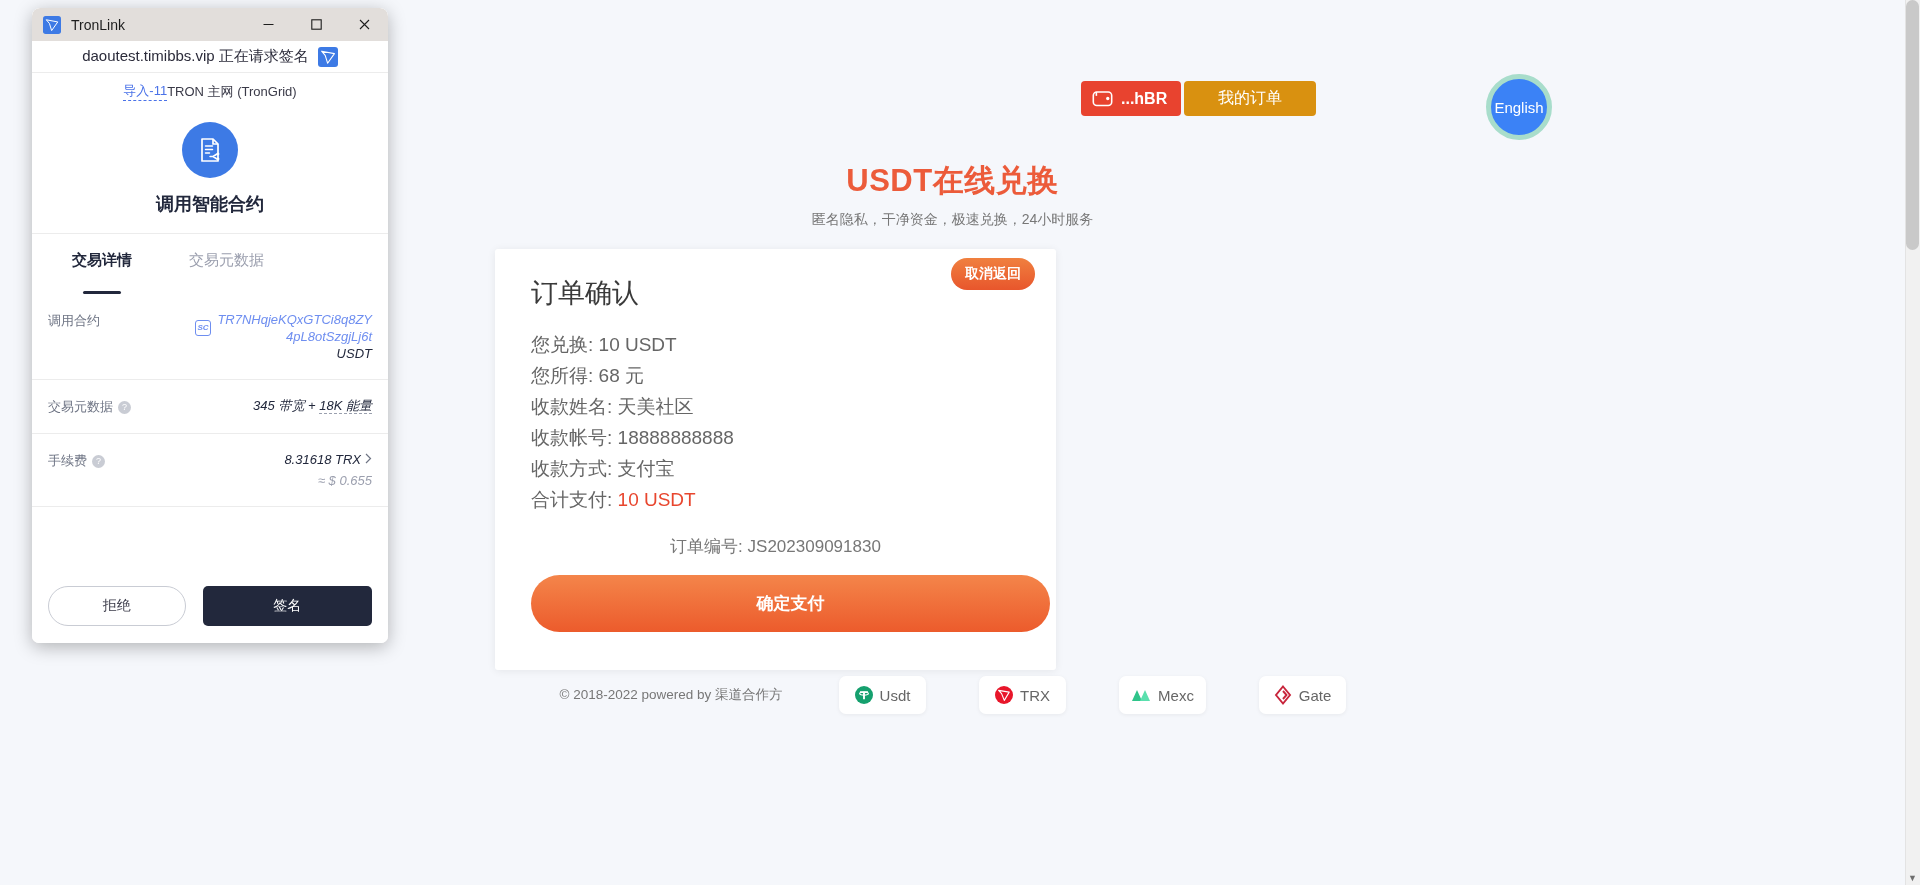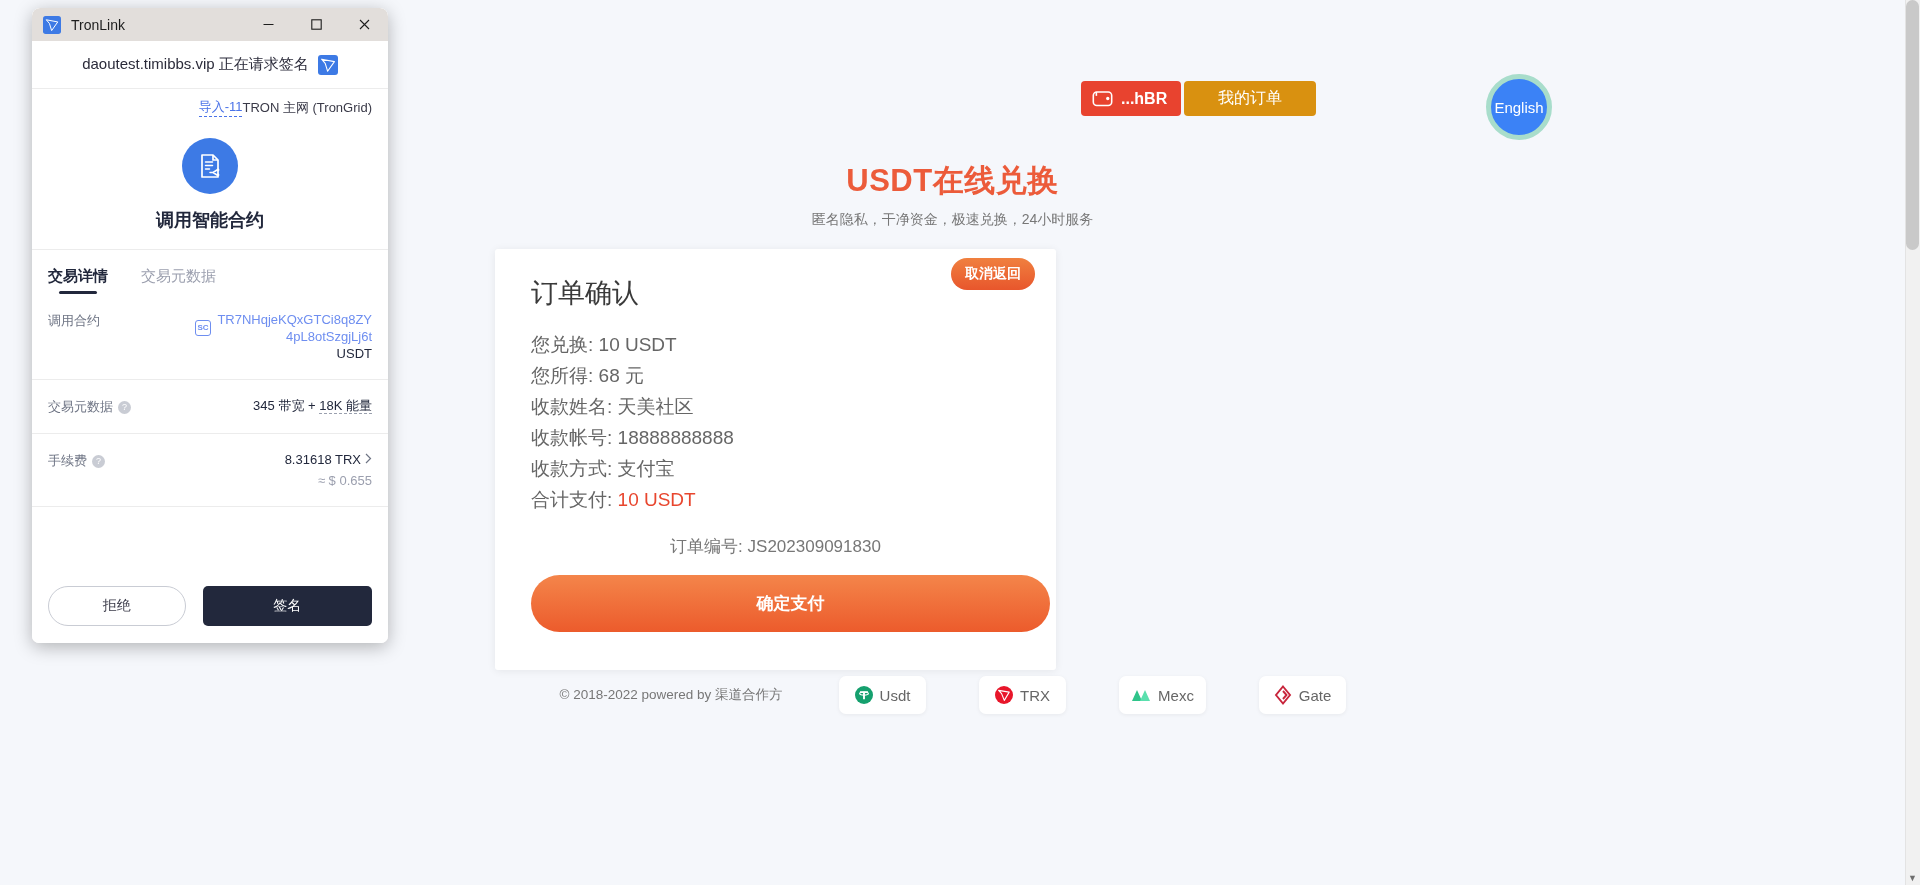--- a/index.html
+++ b/index.html
@@ -141,28 +141,28 @@
   .tl-logo { width: 18px; height: 18px; display:block; }
   .tl-title { font-size: 14px; color: #1d1d1d; margin-left: 10px; }
   .tl-wctrls { margin-left: auto; display: flex; height: 33px; }
   .tl-wbtn {
     width: 48px; height: 33px; display: flex; align-items: center;
     justify-content: center; cursor: pointer; color: #1d1d1d;
   }
   .tl-wbtn svg { display: block; }
 
   .tl-domain {
-    height: 48px; display: flex; align-items: center; justify-content: center;
+    height: 32px; display: flex; align-items: center; justify-content: center;
     gap: 9px; border-bottom: 1px solid #ececec;
     font-size: 15px; color: #2b2b3a;
   }
   .tl-domain-badge { width: 20px; height: 20px; display: block; }
 
   .tl-account-row {
-    height: 37px; display: flex; align-items: center; justify-content: flex-end;
+    height: 37px; display: flex; align-items: center; justify-content: center;
     padding: 0 16px; font-size: 13px;
   }
   .tl-account {
     color: #4a72e8; border-bottom: 1px dashed #4a72e8; cursor: pointer;
   }
   .tl-network { color: #3a3a48; }
 
   .tl-contract-icon-wrap {
     display: flex; justify-content: center; margin-top: 12px;
   }
@@ -171,43 +171,44 @@
     display: flex; align-items: center; justify-content: center;
   }
   .tl-action-title {
     text-align: center; font-size: 18px; font-weight: 700;
     color: #22283c; margin-top: 14px; margin-bottom: 17px;
   }
   .tl-divider { height: 1px; background: #ececec; }
 
   .tl-tabs { display: flex; gap: 33px; padding: 17px 16px 0 16px; }
   .tl-tab {
-    font-size: 15px; color: #9b9fae; cursor: pointer; padding-bottom: 8px;
+    font-size: 15px; color: #9b9fae; cursor: pointer; padding-bottom: 24px;
     position: relative;
+    margin-left: 24px;
   }
   .tl-tab.active { color: #22283c; font-weight: 700; }
   .tl-tab.active::after {
     content: ''; position: absolute; left: 50%; transform: translateX(-50%);
     bottom: 0; width: 38px; height: 3px; background: #22283c; border-radius: 2px;
   }
 
   .tl-field {
     display: flex; justify-content: space-between; align-items: flex-start;
     padding: 17px 16px; border-bottom: 1px solid #ececec; gap: 10px;
   }
   .tl-field:first-of-type { border-top: 1px solid #ececec; }
   .tl-flabel {
     font-size: 13px; color: #6e7484; display: flex; align-items: center; gap: 5px;
     white-space: nowrap; padding-top: 1px;
   }
   .tl-help {
     width: 13px; height: 13px; border-radius: 50%; background: #c9ccd4;
     color: #fff; font-size: 9px; line-height: 13px; text-align: center;
   }
-  .tl-fvalue { font-size: 13px; text-align: right; line-height: 17px; }
+  .tl-fvalue { font-size: 13px; text-align: right; line-height: 17px; font-style: italic; }
   .tl-addr-line { display: flex; align-items: center; justify-content: flex-end; gap: 6px; }
   .tl-sc-badge {
     width: 16px; height: 16px; border: 1px solid #6e8ef0; border-radius: 3px;
     color: #6e8ef0; font-size: 8px; line-height: 14px; text-align: center;
     font-weight: 700; flex: none;
   }
   .tl-addr { color: #6e8ef0; word-break: break-all; max-width: 155px; }
   .tl-sym { color: #22283c; }
   .tl-res { color: #22283c; }
   .tl-res .dashed { border-bottom: 1px dashed #9aa0ae; }

